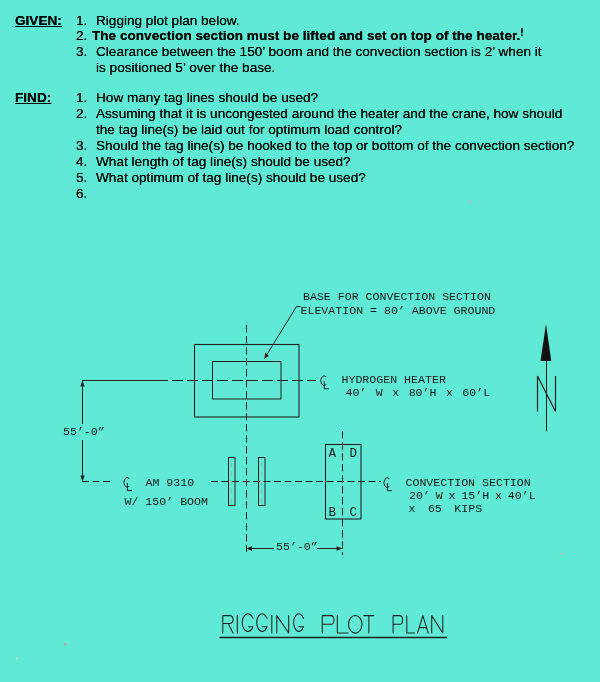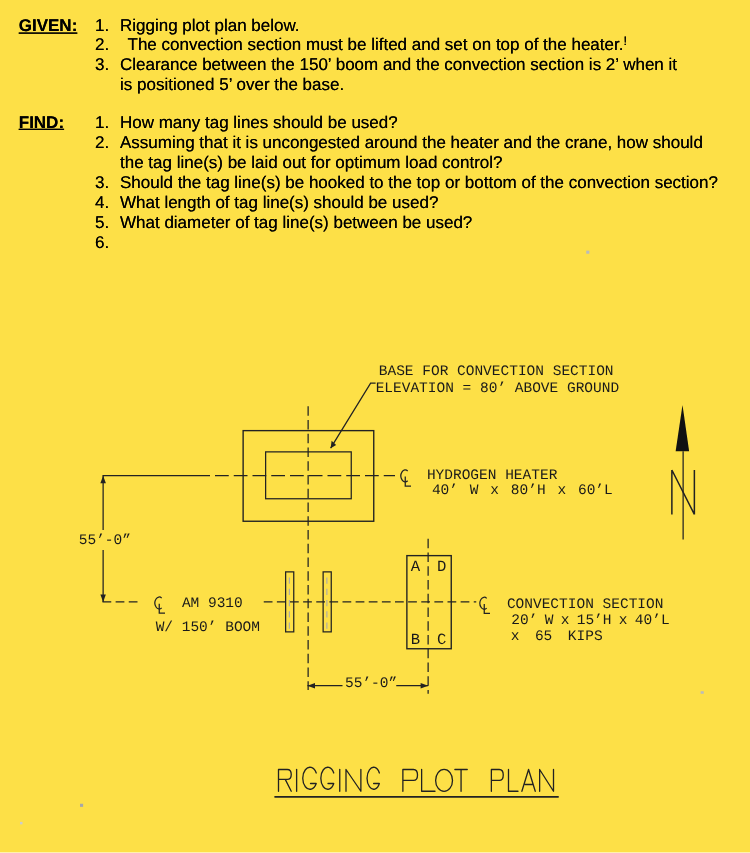--- a/index.html
+++ b/index.html
@@ -1,32 +1,32 @@
 <!DOCTYPE html>
 <html><head>
 <meta charset="utf-8">
 <style>
   html,body{margin:0;padding:0;background:#ffffff;}
-  .page{position:relative;width:600px;height:682px;background:#fde047;overflow:hidden;
+  .page{position:relative;width:600px;height:682px;background:#5eead4;overflow:hidden;
         font-family:"Liberation Sans",sans-serif;color:#000;}
   .tl{position:absolute;font-size:13.6px;line-height:15.5px;white-space:pre;text-shadow:0 0 0.45px rgba(0,0,0,0.9);}
   .hd{font-weight:bold;text-decoration:underline;}
   svg text{font-family:"Liberation Mono",monospace;fill:#1a1a1a;}
 </style>
 </head>
 <body>
 <div class="page">
 
   <div class="tl hd" style="left:15px;top:12.6px;">GIVEN:</div>
 
   <div class="tl" style="left:76px;top:12.6px;">1.</div>
   <div class="tl" style="left:96px;top:12.6px;">Rigging plot plan below.</div>
 
   <div class="tl" style="left:76px;top:28.1px;">2.</div>
-  <div class="tl" style="left:102px;top:28.1px;">The convection section must be lifted and set on top of the heater.<span style="font-size:10px;vertical-align:4px;line-height:0;">!</span></div>
+  <div class="tl" style="left:92px;top:28.1px;font-weight:bold;">The convection section must be lifted and set on top of the heater.<span style="font-size:10px;vertical-align:4px;line-height:0;">!</span></div>
 
   <div class="tl" style="left:76px;top:44.0px;">3.</div>
   <div class="tl" style="left:96px;top:44.0px;">Clearance between the 150’ boom and the convection section is 2’ when it</div>
 
   <div class="tl" style="left:96px;top:59.9px;">is positioned 5’ over the base.</div>
 
   <div class="tl hd" style="left:15px;top:90.3px;">FIND:</div>
 
   <div class="tl" style="left:76px;top:90.3px;">1.</div>
   <div class="tl" style="left:96px;top:90.3px;text-align:center;">How many tag lines should be used?</div>
@@ -36,21 +36,21 @@
 
   <div class="tl" style="left:96px;top:122.1px;">the tag line(s) be laid out for optimum load control?</div>
 
   <div class="tl" style="left:76px;top:138.0px;">3.</div>
   <div class="tl" style="left:96px;top:138.0px;">Should the tag line(s) be hooked to the top or bottom of the convection section?</div>
 
   <div class="tl" style="left:76px;top:153.9px;">4.</div>
   <div class="tl" style="left:96px;top:153.9px;">What length of tag line(s) should be used?</div>
 
   <div class="tl" style="left:76px;top:169.8px;">5.</div>
-  <div class="tl" style="left:96px;top:169.8px;">What diameter of tag line(s) between be used?</div>
+  <div class="tl" style="left:96px;top:169.8px;">What optimum of tag line(s) should be used?</div>
 
   <div class="tl" style="left:76px;top:185.7px;">6.</div>
 
   <svg width="600" height="682" viewBox="0 0 600 682" style="position:absolute;left:0;top:0;" stroke-linecap="butt" fill="none">
     <defs>
 
       <g id="clsym" stroke="#222" stroke-width="1" fill="none">
         <path d="M 8.95 2.4 A 3.4 4.8 0 1 0 8.95 10.2"></path>
         <path d="M 7 6.8 L 7 14.4 L 11.6 14.4"></path>
       </g>

